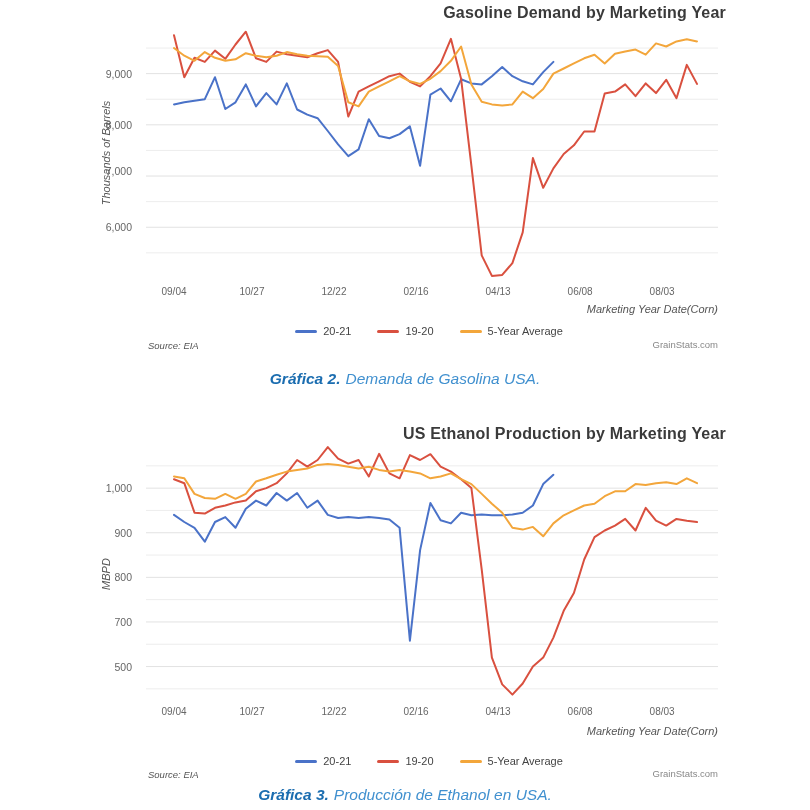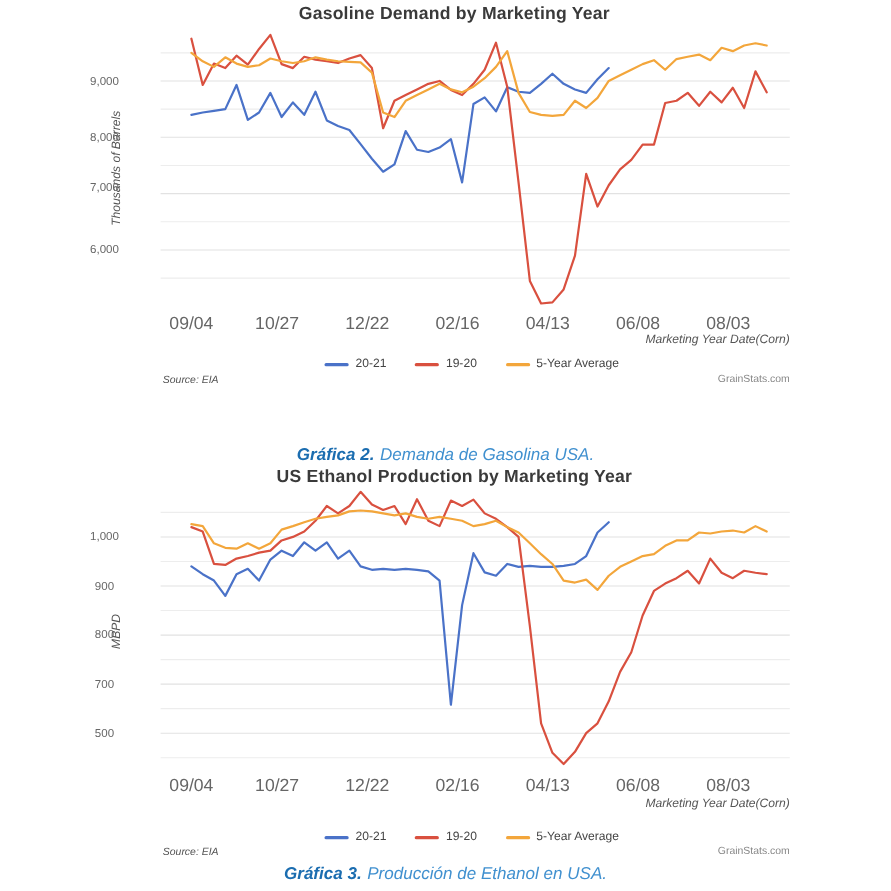--- a/index.html
+++ b/index.html
@@ -5,57 +5,57 @@
   html,body { margin:0; padding:0; }
   body {
     width:810px; height:810px; background:#ffffff; position:relative;
     font-family:"Liberation Sans", sans-serif; overflow:hidden;
   }
   .chart-strip { position:absolute; left:0; width:810px; }
   #chart1 { top:0; height:372px; }
   #chart2 { top:415px; height:372px; }
   .plot-svg { position:absolute; left:0; top:0; }
   .chart-title {
-    position:absolute; left:124px; width:578px; text-align:center;
+    position:absolute; left:148px; width:578px; text-align:right;
     font-weight:bold; font-size:16px; color:#3a3a3a; letter-spacing:0.2px;
   }
   .ylabel {
     position:absolute; left:106px; white-space:nowrap; font-style:italic;
     font-size:11px; color:#555; transform:translate(-50%,-50%) rotate(-90deg);
   }
   .xlabel {
     position:absolute; left:140px; width:578px; text-align:right;
     font-style:italic; font-size:11px; color:#555;
   }
   .ytick {
-    position:absolute; left:58px; width:74px; text-align:center;
+    position:absolute; left:58px; width:74px; text-align:right;
     font-size:10.5px; color:#666;
   }
   .xtick {
     position:absolute; width:60px; text-align:center;
-    font-size:16px; color:#666;
+    font-size:10px; color:#666;
   }
   .legend {
     position:absolute; left:140px; width:578px; display:flex;
     justify-content:center; align-items:flex-end; gap:26px;
     font-size:11px; color:#444;
   }
   .legend-item { display:flex; align-items:center; gap:6px; }
   .legend-swatch { display:inline-block; width:22px; height:3px; border-radius:2px; }
   .source {
     position:absolute; left:148px; font-style:italic; font-size:9.5px; color:#555;
   }
   .watermark {
     position:absolute; right:92px; font-size:9.5px; font-weight:normal; color:#888;
   }
   .caption {
     position:absolute; left:0; width:810px; text-align:center;
     font-size:15.5px; font-style:italic;
   }
-  #caption1 { top:370px;margin-top:35px; }
+  #caption1 { top:370px; }
   #caption2 { top:786px; }
   .caption .cap-bold { font-weight:bold; color:#1b6db0; }
   .caption .cap-text { color:#4090cf; margin-left:5px; }
 </style>
 </head>
 <body>
 
 <div class="chart-strip" id="chart1">
   <svg class="plot-svg" width="810" height="372">
       <line x1="146" x2="718" y1="252.84" y2="252.84" stroke="#ededed" stroke-width="1"></line>

